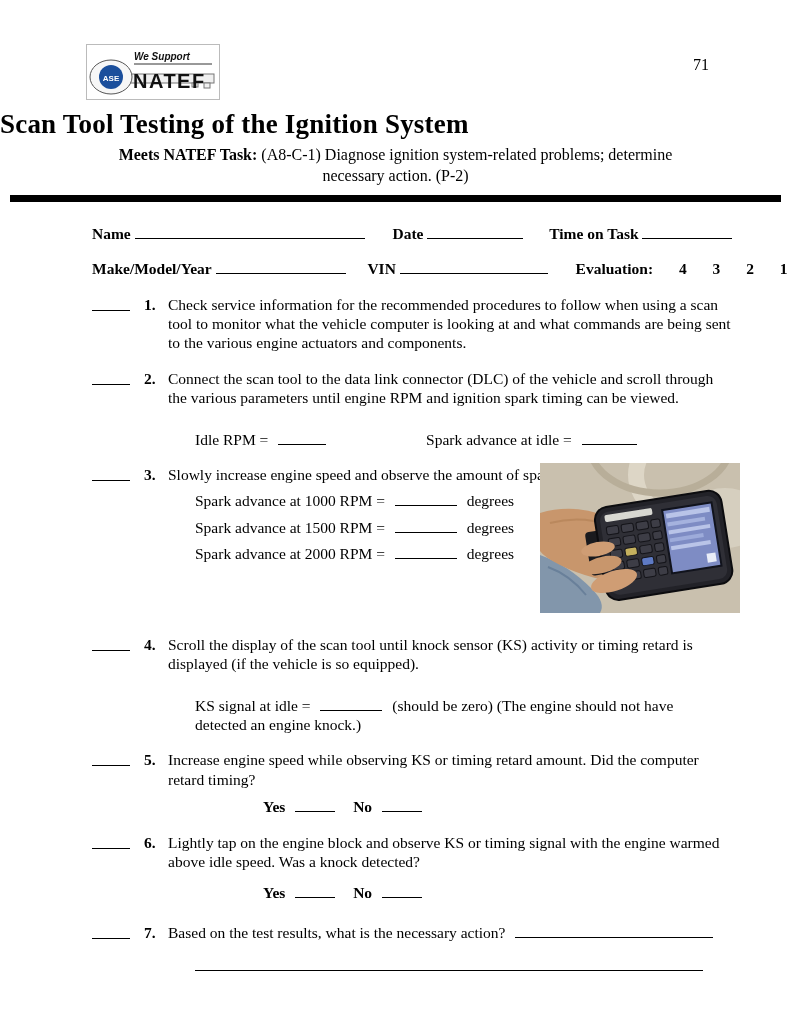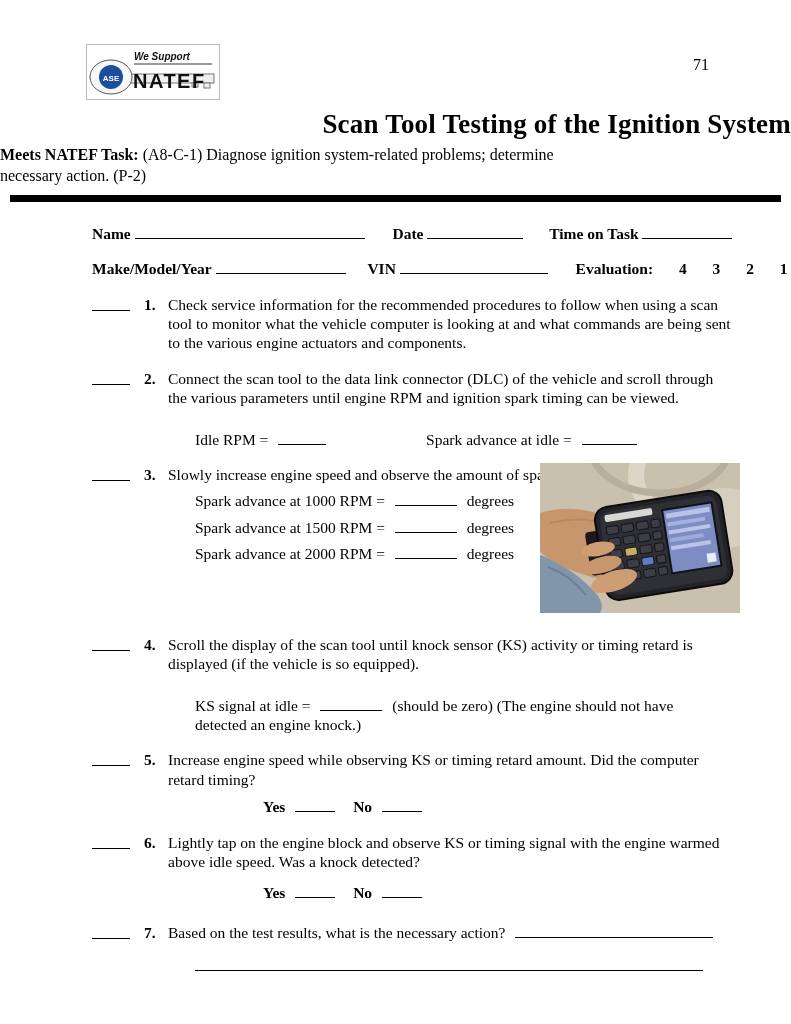--- a/index.html
+++ b/index.html
@@ -18,22 +18,22 @@
   .b { font-weight:bold; }
   .blank {
     display:inline-block;
     border-bottom:1.5px solid #000;
     height:15px;
     vertical-align:baseline;
   }
   
   .logo { position:absolute; left:86px; top:44px; width:134px; height:56px; }
   .pageno { position:absolute; right:82px; top:55px; font-size:16px; }
-  .title { text-align:right; margin-top:108px; font-size:27px; font-weight:bold; letter-spacing:.2px; }
-  .subtitle { font-size:16px; line-height:1.35; margin-top:2px; }
+  .title { text-align:left; margin-top:108px; font-size:27px; font-weight:bold; letter-spacing:.2px; }
+  .subtitle { text-align:center; font-size:16px; line-height:1.35; margin-top:2px; }
   .bar { height:7px; background:#000; margin:8px 10px 0 10px; }
   
   .info { margin-left:92px; margin-right:55px; }
   .info-row { margin-top:22px; white-space:nowrap; }
   .info-row.second { margin-top:16px; }
   .ml24 { margin-left:24px; }
   .ml22 { margin-left:22px; }
   .ml18 { margin-left:18px; }
   .eval-num { margin-left:22px; font-weight:bold; }
   

